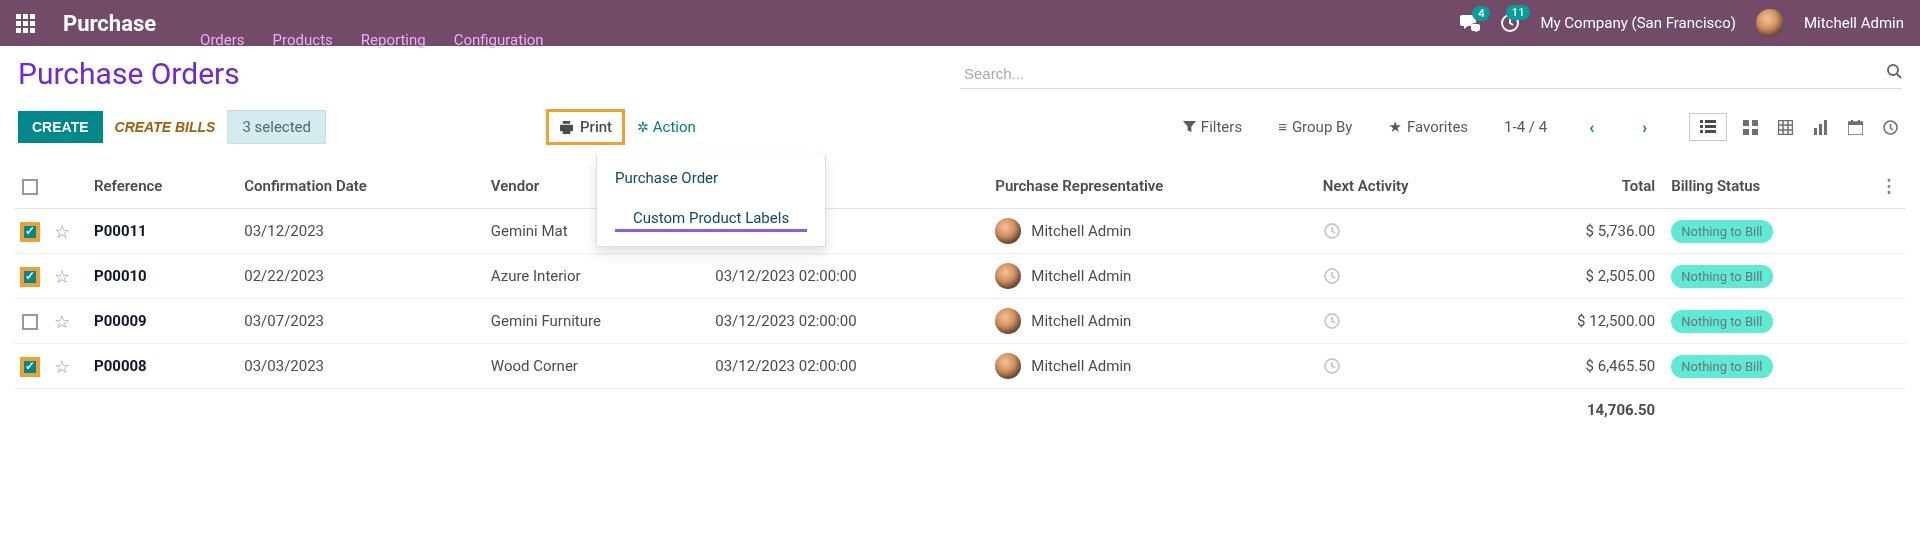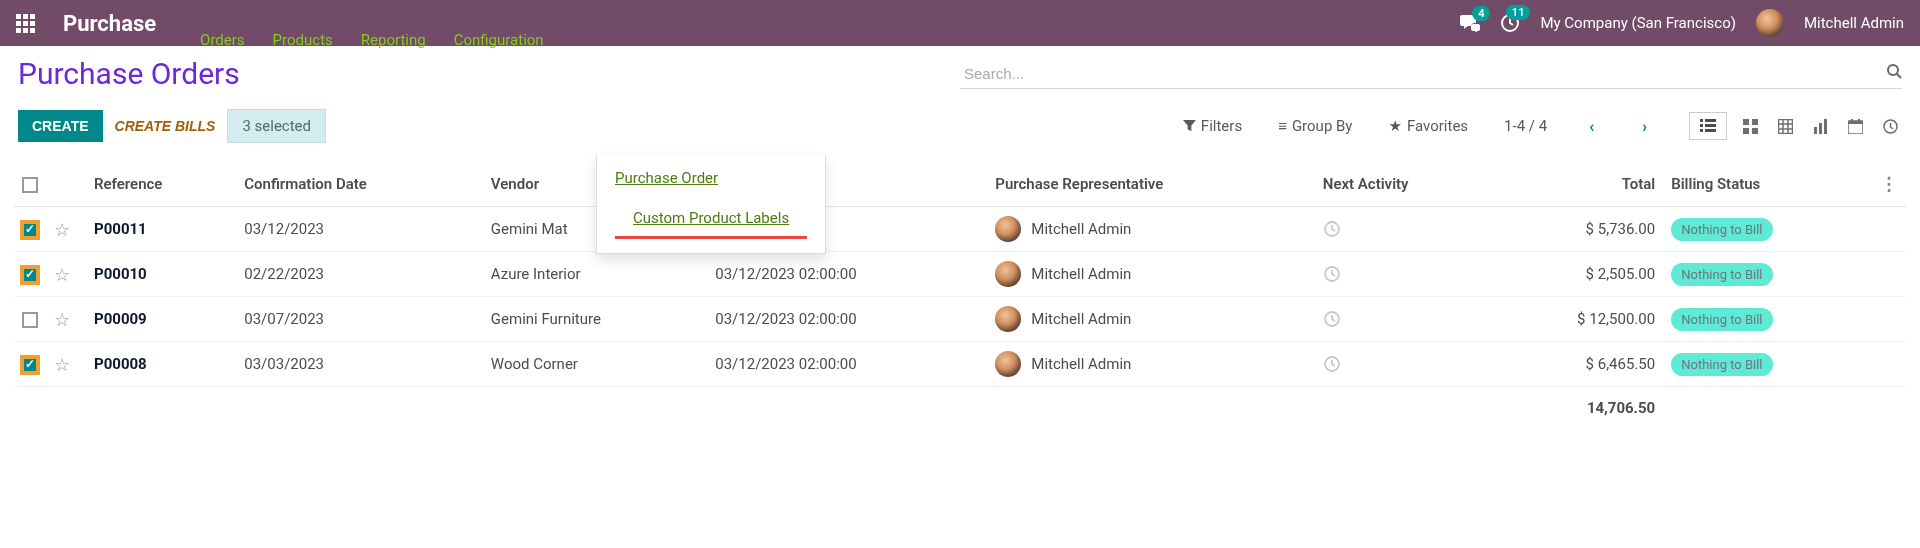--- a/index.html
+++ b/index.html
@@ -4,21 +4,21 @@
 <style>
   * { box-sizing: border-box; margin: 0; padding: 0; }
   body { font-family: -apple-system, BlinkMacSystemFont, "Segoe UI", Roboto, sans-serif; font-size: 14px; color: #4c4c4c; background: #fff; }
 
   
   .navbar { background: #714b67; color: #fff; height: 46px; display: flex; align-items: center; padding: 0 16px; }
   .navbar-left { display: flex; align-items: center; gap: 20px; }
   .apps-icon { display: grid; grid-template-columns: repeat(3, 5px); grid-template-rows: repeat(3, 5px); gap: 2px; cursor: pointer; }
   .apps-icon span { background: #fff; width: 5px; height: 5px; }
   .brand { font-size: 22px; font-weight: 700; margin-left: 8px; margin-right: 20px; }
-  .nav-link { color: #84cc16; font-size: 15px; cursor: pointer; padding: 0 4px; margin-top: 34px; }
+  .nav-link { color: #f0abfc; font-size: 15px; cursor: pointer; padding: 0 4px; margin-top: 34px; }
   .navbar-right { margin-left: auto; display: flex; align-items: center; gap: 20px; }
   .icon-badge { position: relative; }
   .badge { position: absolute; top: -8px; right: -10px; background: #00a09d; color: #fff; border-radius: 10px; font-size: 11px; padding: 1px 6px; font-weight: 600; }
   .chat-icon, .clock-icon { font-size: 18px; color: #fff; }
   .company { font-size: 15px; color: #fff; }
   .avatar { width: 28px; height: 28px; border-radius: 50%; background: radial-gradient(circle at 40% 35%, #f0c49a 0%, #d19060 40%, #6b4a36 70%); display: inline-block; }
   .user-name { font-size: 15px; }
 
   
   .cp { padding: 10px 18px 0 18px; }
@@ -42,22 +42,22 @@
   .right-controls { margin-left: auto; display: flex; align-items: center; gap: 36px; }
   .filter-btn { color: #5a5a5a; font-size: 15px; cursor: pointer; display: flex; align-items: center; gap: 5px; }
   .pager { color: #5a5a5a; font-size: 15px; }
   .pager-arrows { color: #017e84; font-weight: bold; cursor: pointer; padding: 0 6px; font-size: 16px; }
   .view-switcher { display: flex; align-items: center; gap: 12px; }
   .view-btn { color: #6f6f6f; cursor: pointer; font-size: 16px; padding: 4px; }
   .view-btn.active { border: 1px solid #ccc; padding: 6px 10px; color: #4c4c4c; }
 
   
   .dropdown { position: absolute; top: 46px; left: 578px; background: #fff; border: 1px solid #dcdcdc; border-top: none; box-shadow: 0 6px 12px rgba(0,0,0,.12); min-width: 225px; z-index: 10; padding: 6px 0; }
-  .dropdown-item { padding: 8px 18px; font-size: 15px; color: #4d7c0f; cursor: pointer; text-decoration: underline; }
-  .dropdown-item.hl { border-bottom: 3px solid #ef4444; display: inline-block; padding-bottom: 9px; margin: 6px 18px 8px 18px; }
+  .dropdown-item { padding: 8px 18px; font-size: 15px; color: #0c4a6e; cursor: pointer; }
+  .dropdown-item.hl { border-bottom: 3px solid #8b5cf6; display: inline-block; padding-bottom: 2px; margin: 6px 18px 8px 18px; }
 
   
   .table-wrap { padding: 0 14px; margin-top: 6px; }
   table { width: 100%; border-collapse: collapse; }
   th { text-align: left; font-weight: 600; color: #4c4c4c; padding: 12px 8px; font-size: 15px; border-bottom: 1px solid #e5e5e5; }
   th.right, td.right { text-align: right; }
   td { padding: 9px 8px; font-size: 15px; color: #4c4c4c; border-bottom: 1px solid #f0f0f0; vertical-align: middle; }
   .chk { width: 16px; height: 16px; border: 2px solid #999; display: inline-block; vertical-align: middle; }
   .chk.checked { background: #00888a; border: 2px solid #f0a030; outline: 2px solid #f0a030; position: relative; }
   .chk.checked::after { content: "✓"; color: #fff; font-size: 12px; position: absolute; top: -2px; left: 1px; font-weight: bold; }
@@ -133,20 +133,34 @@
           </svg>
       </span>
     </div>
   </div>
 
   <div class="cp-row2">
     <button class="btn-create">CREATE</button>
     <button class="btn-link">CREATE BILLS</button>
     <span class="selected-pill">3 selected</span>
 
+    <div class="actions-group">
+      <div class="print-btn">
+        <span>
+          <svg width="15" height="15" viewBox="0 0 16 16" fill="#4c4c4c">
+              <path d="M4 1h8v3H4zM2 5h12a1 1 0 011 1v5a1 1 0 01-1 1h-2v3H4v-3H2a1 1 0 01-1-1V6a1 1 0 011-1zm3 6h6v3H5z"></path>
+            </svg>
+        </span>
+        <span>Print</span>
+      </div>
+      <div class="action-btn">
+        <span class="gear-icon">✲</span>
+        <span>Action</span>
+      </div>
+    </div>
 
     <div class="right-controls">
       <div class="filter-btn">
         <span>
           <svg width="13" height="13" viewBox="0 0 14 14" fill="#5a5a5a">
               <path d="M0 0h14L9 6v6l-4-2V6z"></path>
             </svg>
         </span>
         <span>Filters</span>
       </div>

